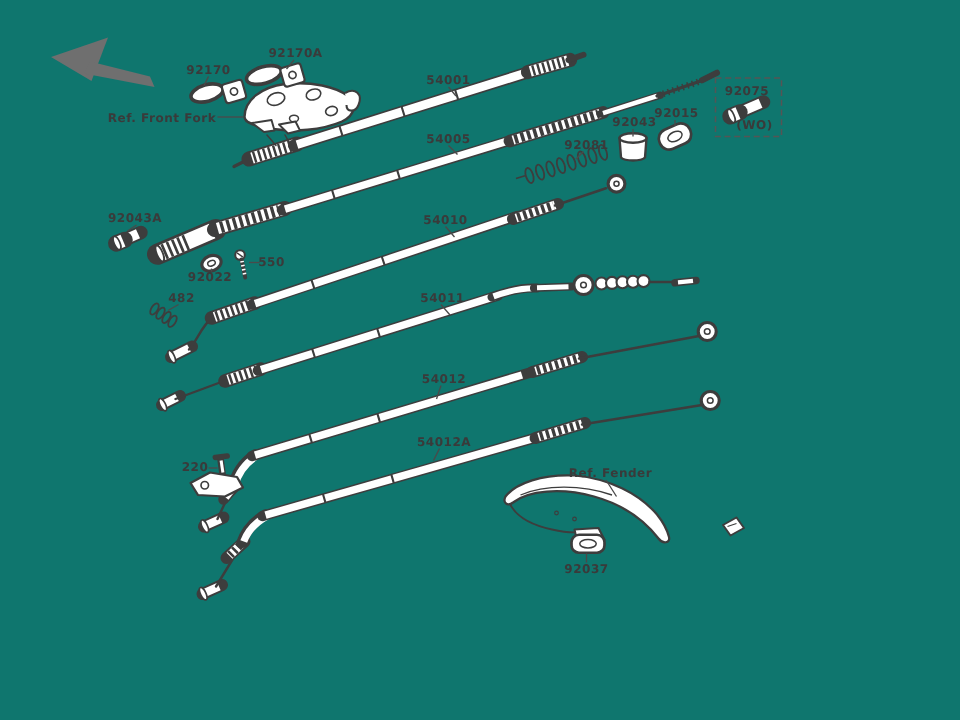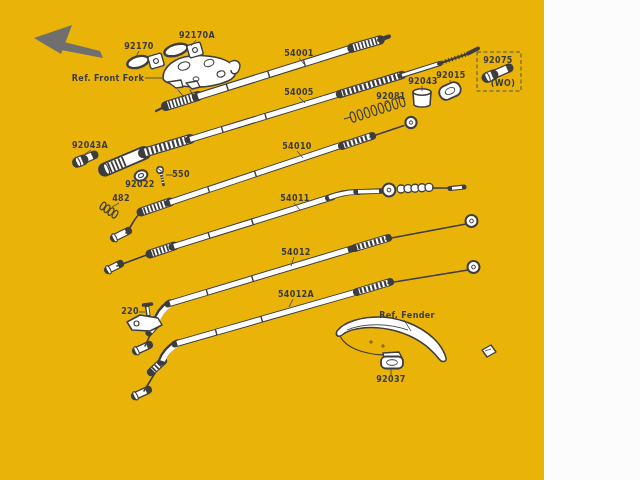--- a/index.html
+++ b/index.html
@@ -1,21 +1,21 @@
 <!DOCTYPE html>
 <html><head>
 <meta charset="utf-8">
 <style>
   html,body{margin:0;padding:0;}
   body{
     width:640px;height:480px;overflow:hidden;
     background:#fcfcfc;
     font-family:"DejaVu Sans", sans-serif;
   }
-  .canvas{position:relative;width:544px;height:480px;background:#eab308;}
+  .canvas{position:relative;width:640px;height:480px;background:#0f766e;}
   svg{display:block}
   svg text{
     font-family:"DejaVu Sans", sans-serif;
     font-size:8px;font-weight:600;fill:#3a3a3a;letter-spacing:.35px;
   }
   .d{stroke:#3d3d3d;fill:none;stroke-linecap:round;stroke-linejoin:round;}
   .k{stroke:#3d3d3d;fill:none;stroke-linecap:butt;}
   .w{stroke:#ffffff;fill:none;stroke-linecap:butt;}
   .f{fill:#ffffff;stroke:#3d3d3d;stroke-linejoin:round;}
   .lead{stroke:#4a4a4a;stroke-width:.9;fill:none;}

